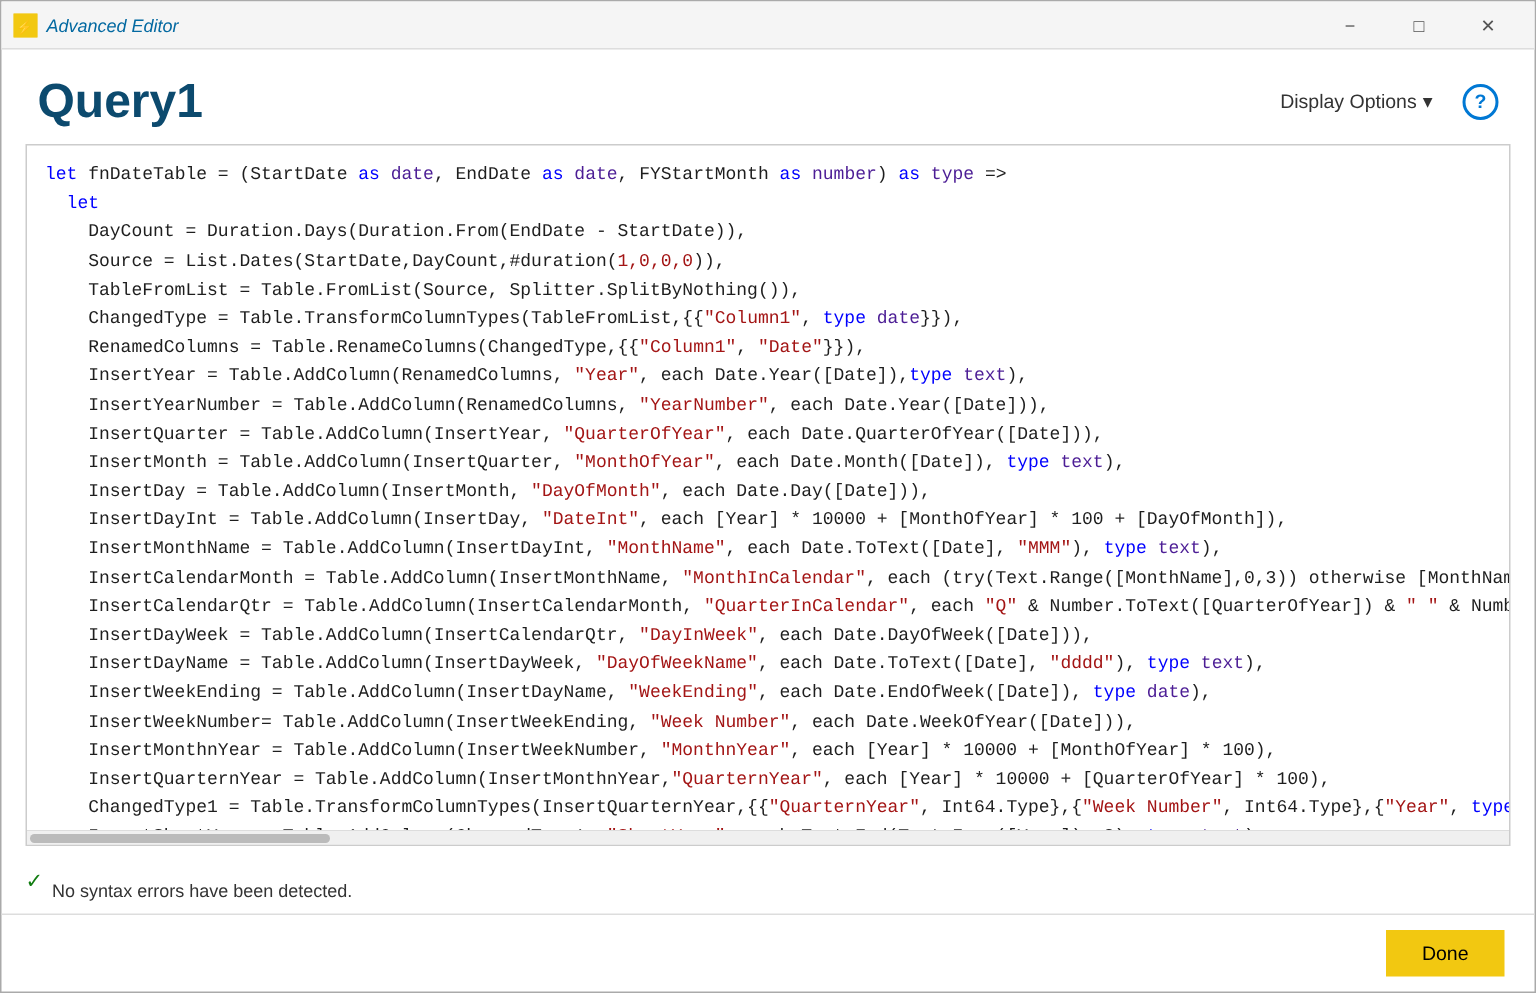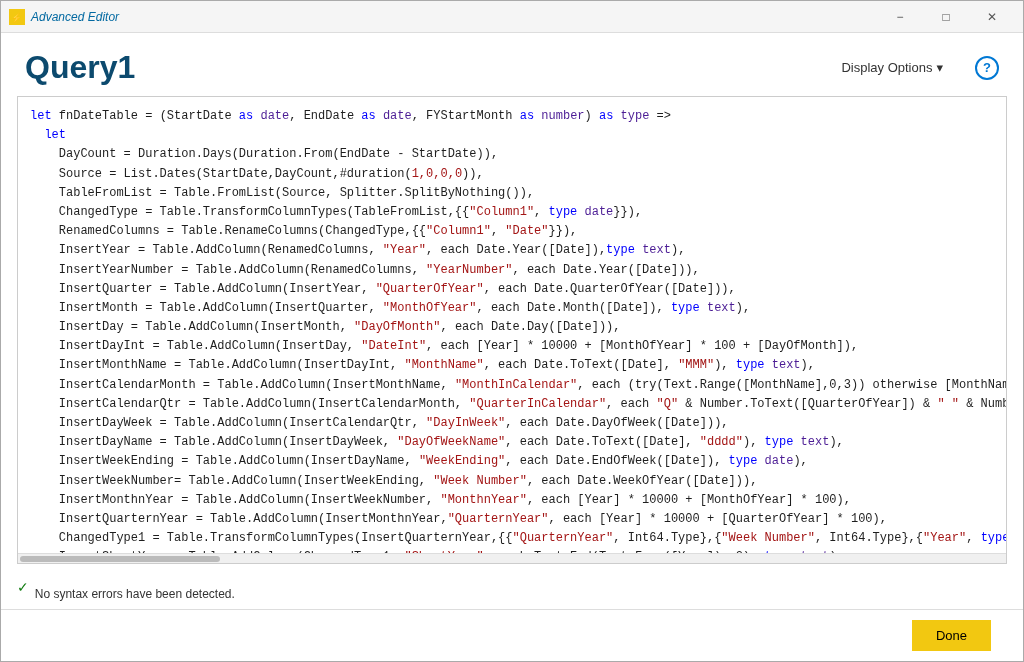--- a/index.html
+++ b/index.html
@@ -86,21 +86,21 @@
 
     .query-title {
       font-size: 32px;
       font-weight: 700;
       color: #0c4a6e;
     }
 
     .header-right {
       display: flex;
       align-items: center;
-      gap: 24px;
+      gap: 12px;
     }
 
     .display-options-btn {
       background: transparent;
       border: none;
       cursor: pointer;
       font-size: 13px;
       color: #333;
       display: flex;
       align-items: center;
@@ -170,21 +170,21 @@
       font-size: 14px;
     }
 
     .status-text {
       font-size: 12px;
       color: #333;
       margin-top: 15px;
     }
 
     .footer {
-      padding: 10px 32px;
+      padding: 10px 20px;
       display: flex;
       justify-content: flex-end;
       gap: 8px;
       border-top: 1px solid #ddd;
       flex-shrink: 0;
     }
 
     .btn-done {
       background: #F2C811;
       border: none;

